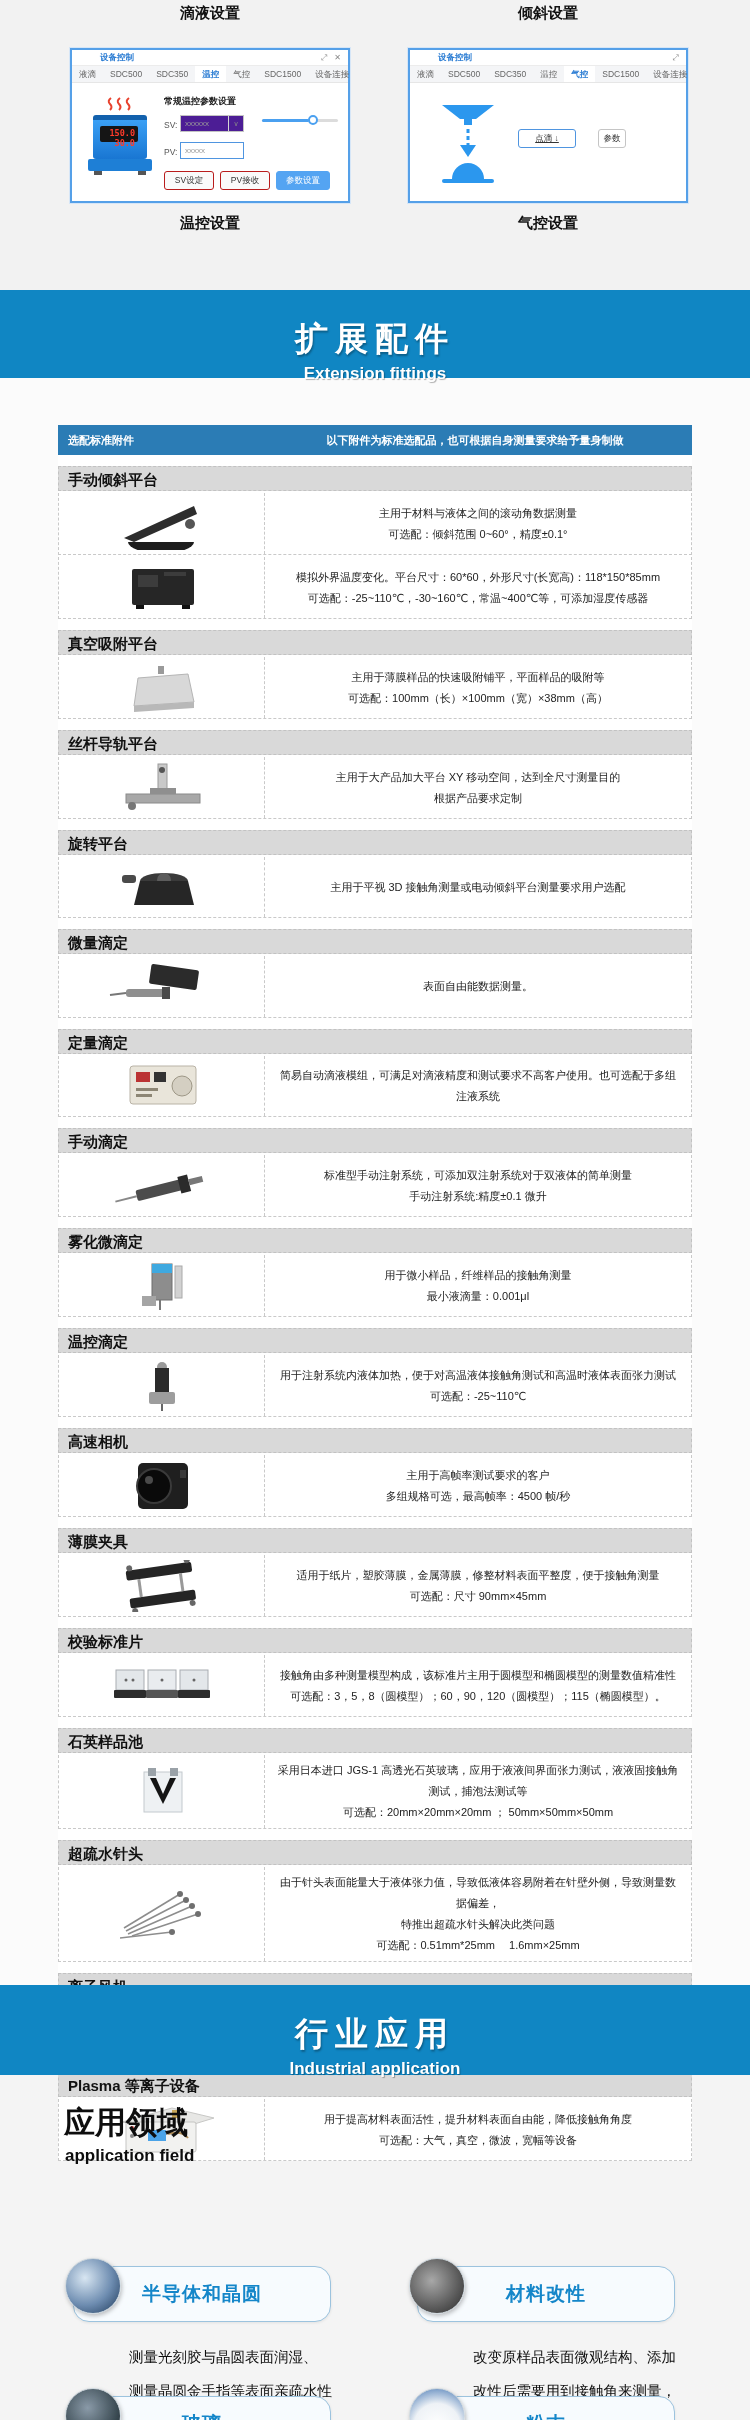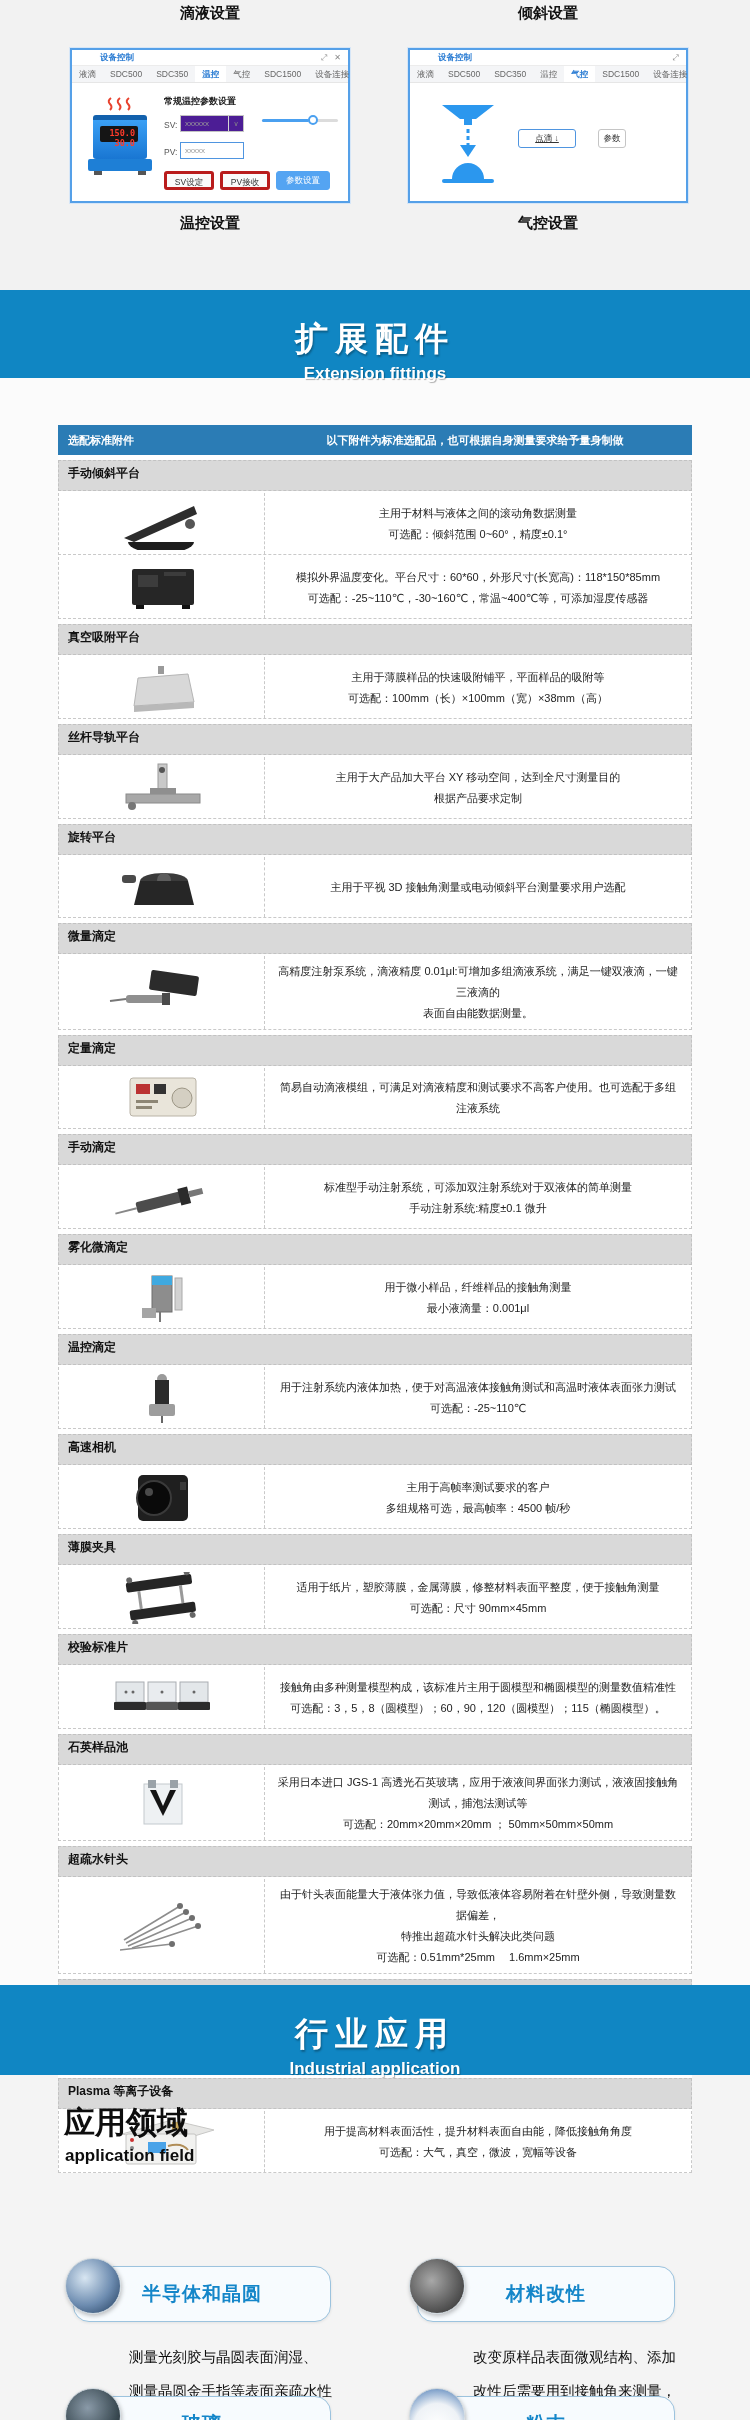--- a/index.html
+++ b/index.html
@@ -61,21 +61,21 @@
   .combo .dd { position:absolute; right:0; top:0; width:15px; height:15px; border-left:1px solid #d5d5d5;
                color:#888; text-align:center; font-size:7px; line-height:15px; }
   .input-blue { position:absolute; width:64px; height:17px; border:1px solid #4f95e0; background:#fff;
                 font-size:8px; color:#9a9a9a; line-height:15px; padding-left:4px; }
   .slider { position:absolute; left:190px; top:36px; width:76px; height:3px; background:#dcdcdc; border-radius:2px; }
   .slider-fill { position:absolute; left:0; top:0; height:3px; width:62%; background:#4aa0f0; border-radius:2px; }
   .slider-handle { position:absolute; left:60%; top:-4px; width:10px; height:10px; border-radius:50%;
                    background:#fff; border:2px solid #4aa0f0; }
   .btn { position:absolute; height:19px; font-size:8.5px; line-height:17px; text-align:center;
          border-radius:3px; cursor:default; }
-  .btn-gray { background:#fafafa; border:3px solid #b91c1c; color:#333; }
+  .btn-gray { background:#fafafa; border:1px solid #b91c1c; color:#333; }
   .btn-blue { background:#54a4f2; border:1px solid #54a4f2; color:#fff; }
   .btn-blueline { background:#fff; border:1px solid #4f95e0; color:#333;text-decoration:underline; }
 
   
   .gas-icon { position:absolute; left:26px; top:12px; }
   #btn-drip { left:108px; top:46px; width:58px; }
   #btn-param { left:188px; top:46px; width:28px; border:1px solid #c5c5c5; background:#fff; color:#333; }
 
   
   .banner { position:absolute; left:0; width:750px; background:#1086c3; color:#fff; text-align:center; }
@@ -84,22 +84,22 @@
   .banner .b-title { font-size:33px; font-weight:bold; letter-spacing:7px;
                      padding-top:27px; text-shadow:1px 2px 2px rgba(0,0,0,.3); }
   .banner .b-sub { font-size:17px; font-weight:bold; margin-top:2px; text-shadow:1px 1px 1px rgba(0,0,0,.3); }
 
   
   #accessory-table { position:absolute; left:58px; top:425px; width:634px; background:#fff; }
   .t-header { display:flex; background:#2b7cb5; color:#fff; font-weight:bold; font-size:11px;
               height:30px; align-items:center; }
   .t-header .hl { width:206px; padding-left:10px; }
   .t-header .hr { flex:1; text-align:center; padding-right:6px; }
-  .t-section { margin-top:5px; height:31px; line-height:25px; background:#d9d9d9; font-weight:bold;
-               font-size:12px; color:#111; padding-left:9px; border:1px dashed #c2c2c2; }
+  .t-section { margin-top:11px; height:25px; line-height:25px; background:#d9d9d9; font-weight:bold;
+               font-size:15px; color:#111; padding-left:9px; border:1px dashed #c2c2c2; }
   .t-row { display:flex; border:1px dashed #c9c9c9; border-top:none; margin-top:2px; background:#fff; }
   .t-img { width:206px; display:flex; align-items:center; justify-content:center;
            border-right:1px dashed #c9c9c9; padding:4px 0; }
   .t-desc { flex:1; display:flex; flex-direction:column; justify-content:center; align-items:center;
             font-size:11px; color:#222; line-height:21px; padding:5px 10px; text-align:center; }
 
   
   #app-heading { position:absolute; left:64px; top:2102px; font-size:31px; font-weight:bold; color:#0d0d0d; }
   #app-subheading { position:absolute; left:65px; top:2146px; font-size:17px; font-weight:bold; color:#0d0d0d; }
   .app-card { position:absolute; width:336px; }
@@ -298,21 +298,20 @@
     <div class="t-row" style="min-height: 62px;">
       <div class="t-img">
         <svg width="120" height="52" viewBox="0 0 120 52">
           <rect x="48" y="6" width="48" height="20" rx="2" fill="#2b2b2b" transform="rotate(8 72 16)"></rect>
           <rect x="24" y="28" width="42" height="8" rx="3" fill="#8f8f8f"></rect>
           <rect x="60" y="26" width="8" height="12" fill="#4a4a4a"></rect>
           <line x1="8" y1="34" x2="24" y2="32" stroke="#777" stroke-width="2"></line>
         </svg>
       </div>
       <div class="t-desc">
-        <div>高精度注射泵系统，滴液精度 0.01μl:可增加多组滴液系统，满足一键双液滴，一键三液滴的</div>
         <div>表面自由能数据测量。</div>
       </div>
     </div>
     <div class="t-section">定量滴定</div>
     <div class="t-row" style="min-height: 50px;">
       <div class="t-img">
         <svg width="120" height="52" viewBox="0 0 120 52">
           <rect x="28" y="6" width="66" height="38" rx="3" fill="#e9e5da" stroke="#b9b3a6"></rect>
           <rect x="34" y="12" width="14" height="10" fill="#b33"></rect>
           <rect x="52" y="12" width="12" height="10" fill="#333"></rect>

